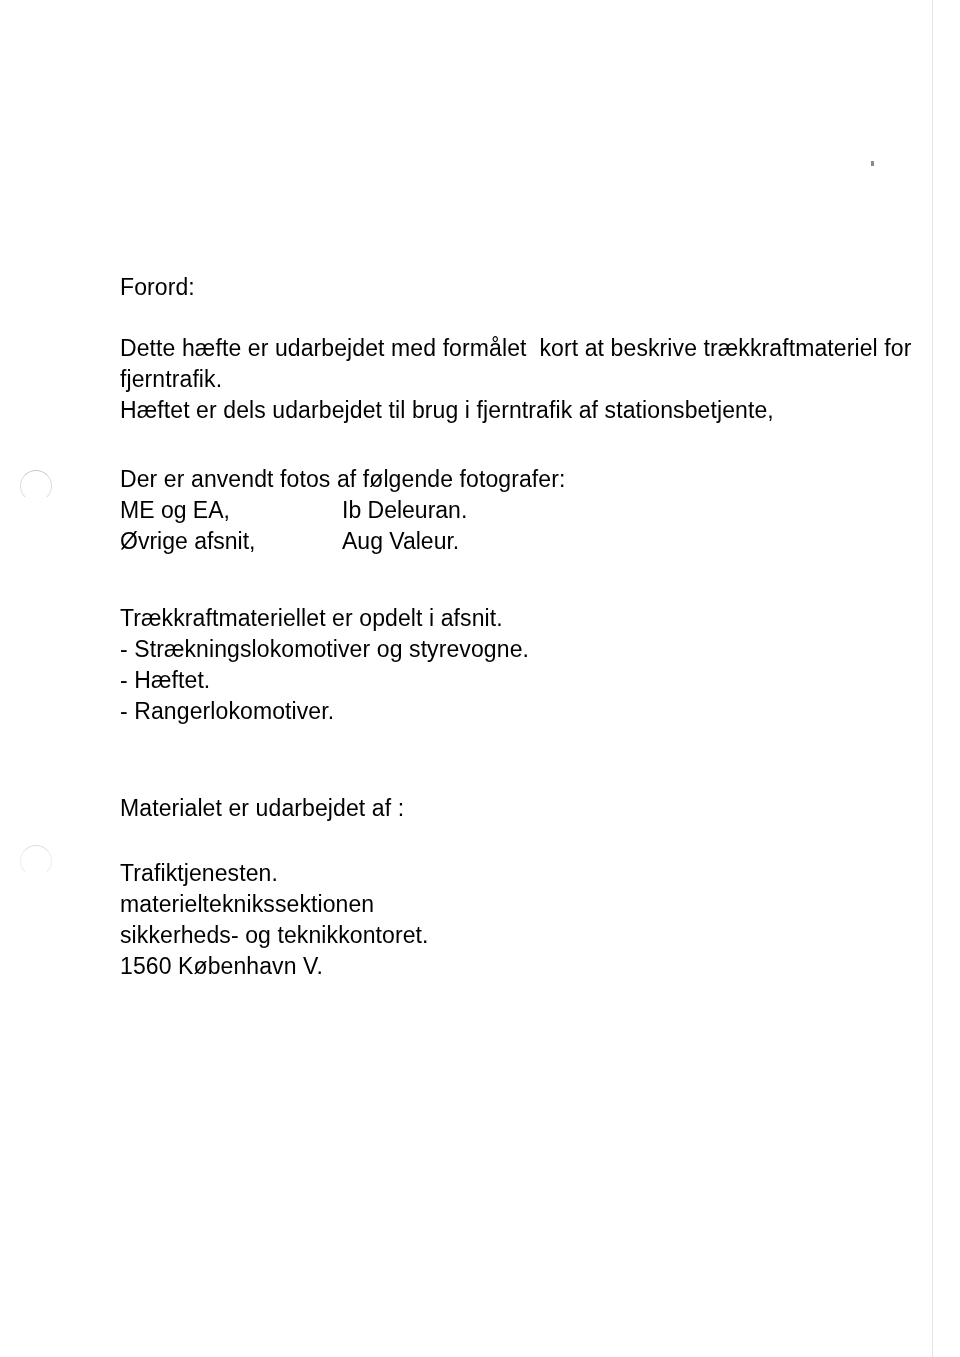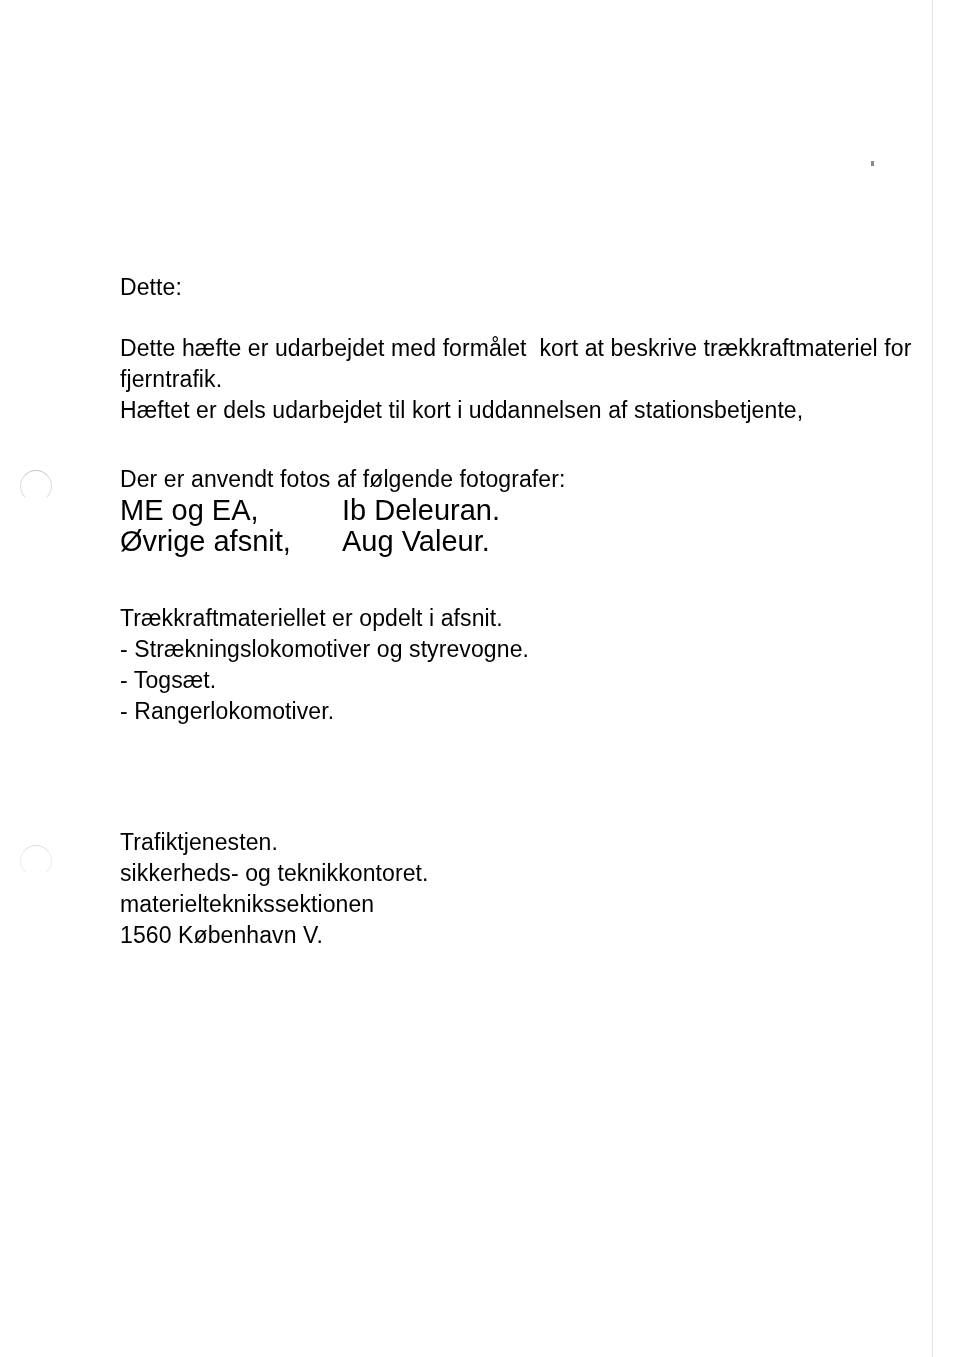--- a/index.html
+++ b/index.html
@@ -77,21 +77,21 @@
   .block {
     margin: 0;
   }
 
   .gap-heading   { height: 30px; }
   .gap-section   { height: 38px; }
   .gap-section-l { height: 46px; }
   .gap-address   { height: 34px; }
 
   .credit-row {
-    font-size: 29px;
+    font-size: 23px;
     line-height: 31px;
     display: flex;
   }
   .credit-role {
     width: 190px;
     flex: 0 0 190px;
   }
   .credit-name {
     flex: 1 1 auto;
     margin-left: 32px;
@@ -102,28 +102,28 @@
 
 <div class="page">
 
   <div class="page-edge-right"></div>
   <div class="punch-hole one"></div>
   <div class="punch-hole two"></div>
   <div class="scan-speck"></div>
 
   <div class="content">
 
-    <div class="doc-line block">Dette:</div>
+    <div class="doc-line block">Forord:</div>
 
     <div class="gap-heading"></div>
 
     <div>
       <div class="doc-line">Dette hæfte er udarbejdet med formålet  kort at beskrive trækkraftmateriel for</div>
       <div class="doc-line">fjerntrafik.</div>
-      <div class="doc-line">Hæftet er dels udarbejdet til kort i uddannelsen af stationsbetjente,</div>
+      <div class="doc-line">Hæftet er dels udarbejdet til brug i fjerntrafik af stationsbetjente,</div>
     </div>
 
     <div class="gap-section"></div>
 
     <div>
       <div class="doc-line">Der er anvendt fotos af følgende fotografer:</div>
       <div class="credit-row">
         <span class="credit-role">ME og EA,</span>
         <span class="credit-name">Ib Deleuran.</span>
       </div>
@@ -131,31 +131,32 @@
         <span class="credit-role">Øvrige afsnit,</span>
         <span class="credit-name">Aug Valeur.</span>
       </div>
     </div>
 
     <div class="gap-section-l"></div>
 
     <div>
       <div class="doc-line">Trækkraftmateriellet er opdelt i afsnit.</div>
       <div class="doc-line">- Strækningslokomotiver og styrevogne.</div>
-      <div class="doc-line">- Togsæt.</div>
+      <div class="doc-line">- Hæftet.</div>
       <div class="doc-line">- Rangerlokomotiver.</div>
     </div>
 
     <div class="gap-section-l"></div>
     <div style="height:20px"></div>
 
     <div>
+      <div class="doc-line">Materialet er udarbejdet af :</div>
 
       <div class="gap-address"></div>
 
       <div class="doc-line">Trafiktjenesten.</div>
+      <div class="doc-line">materielteknikssektionen</div>
       <div class="doc-line">sikkerheds- og teknikkontoret.</div>
-      <div class="doc-line">materielteknikssektionen</div>
       <div class="doc-line">1560 København V.</div>
     </div>
 
   </div>
 </div>
 
 </body></html>

